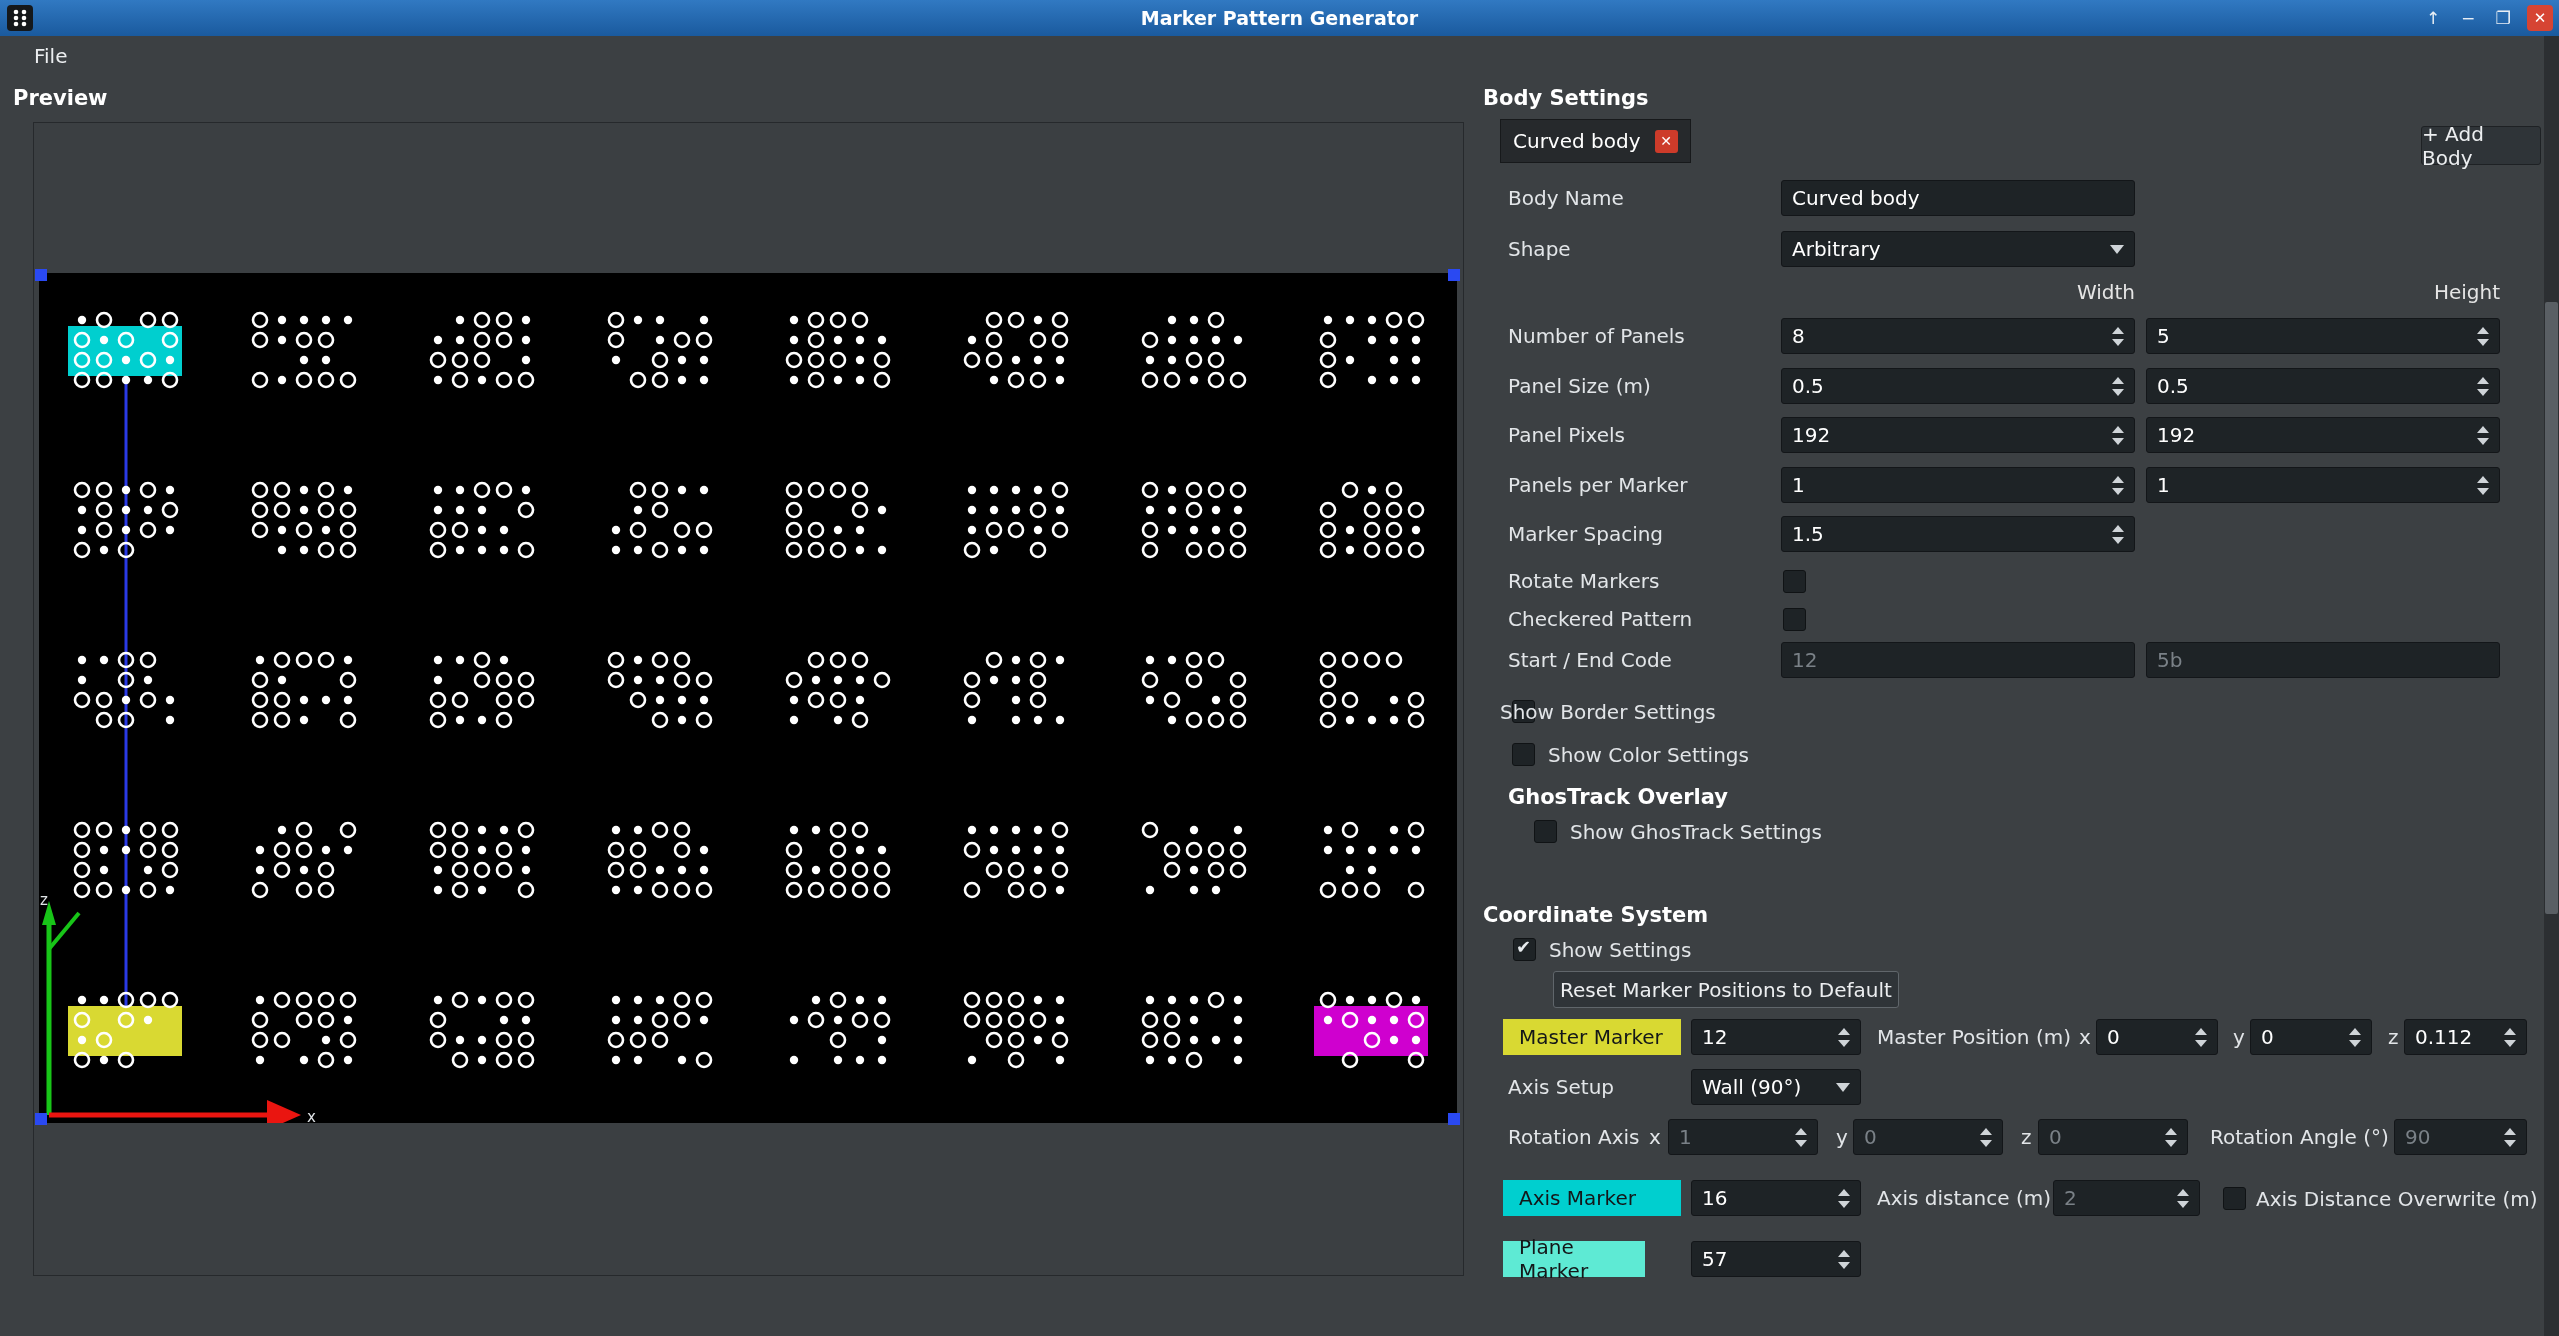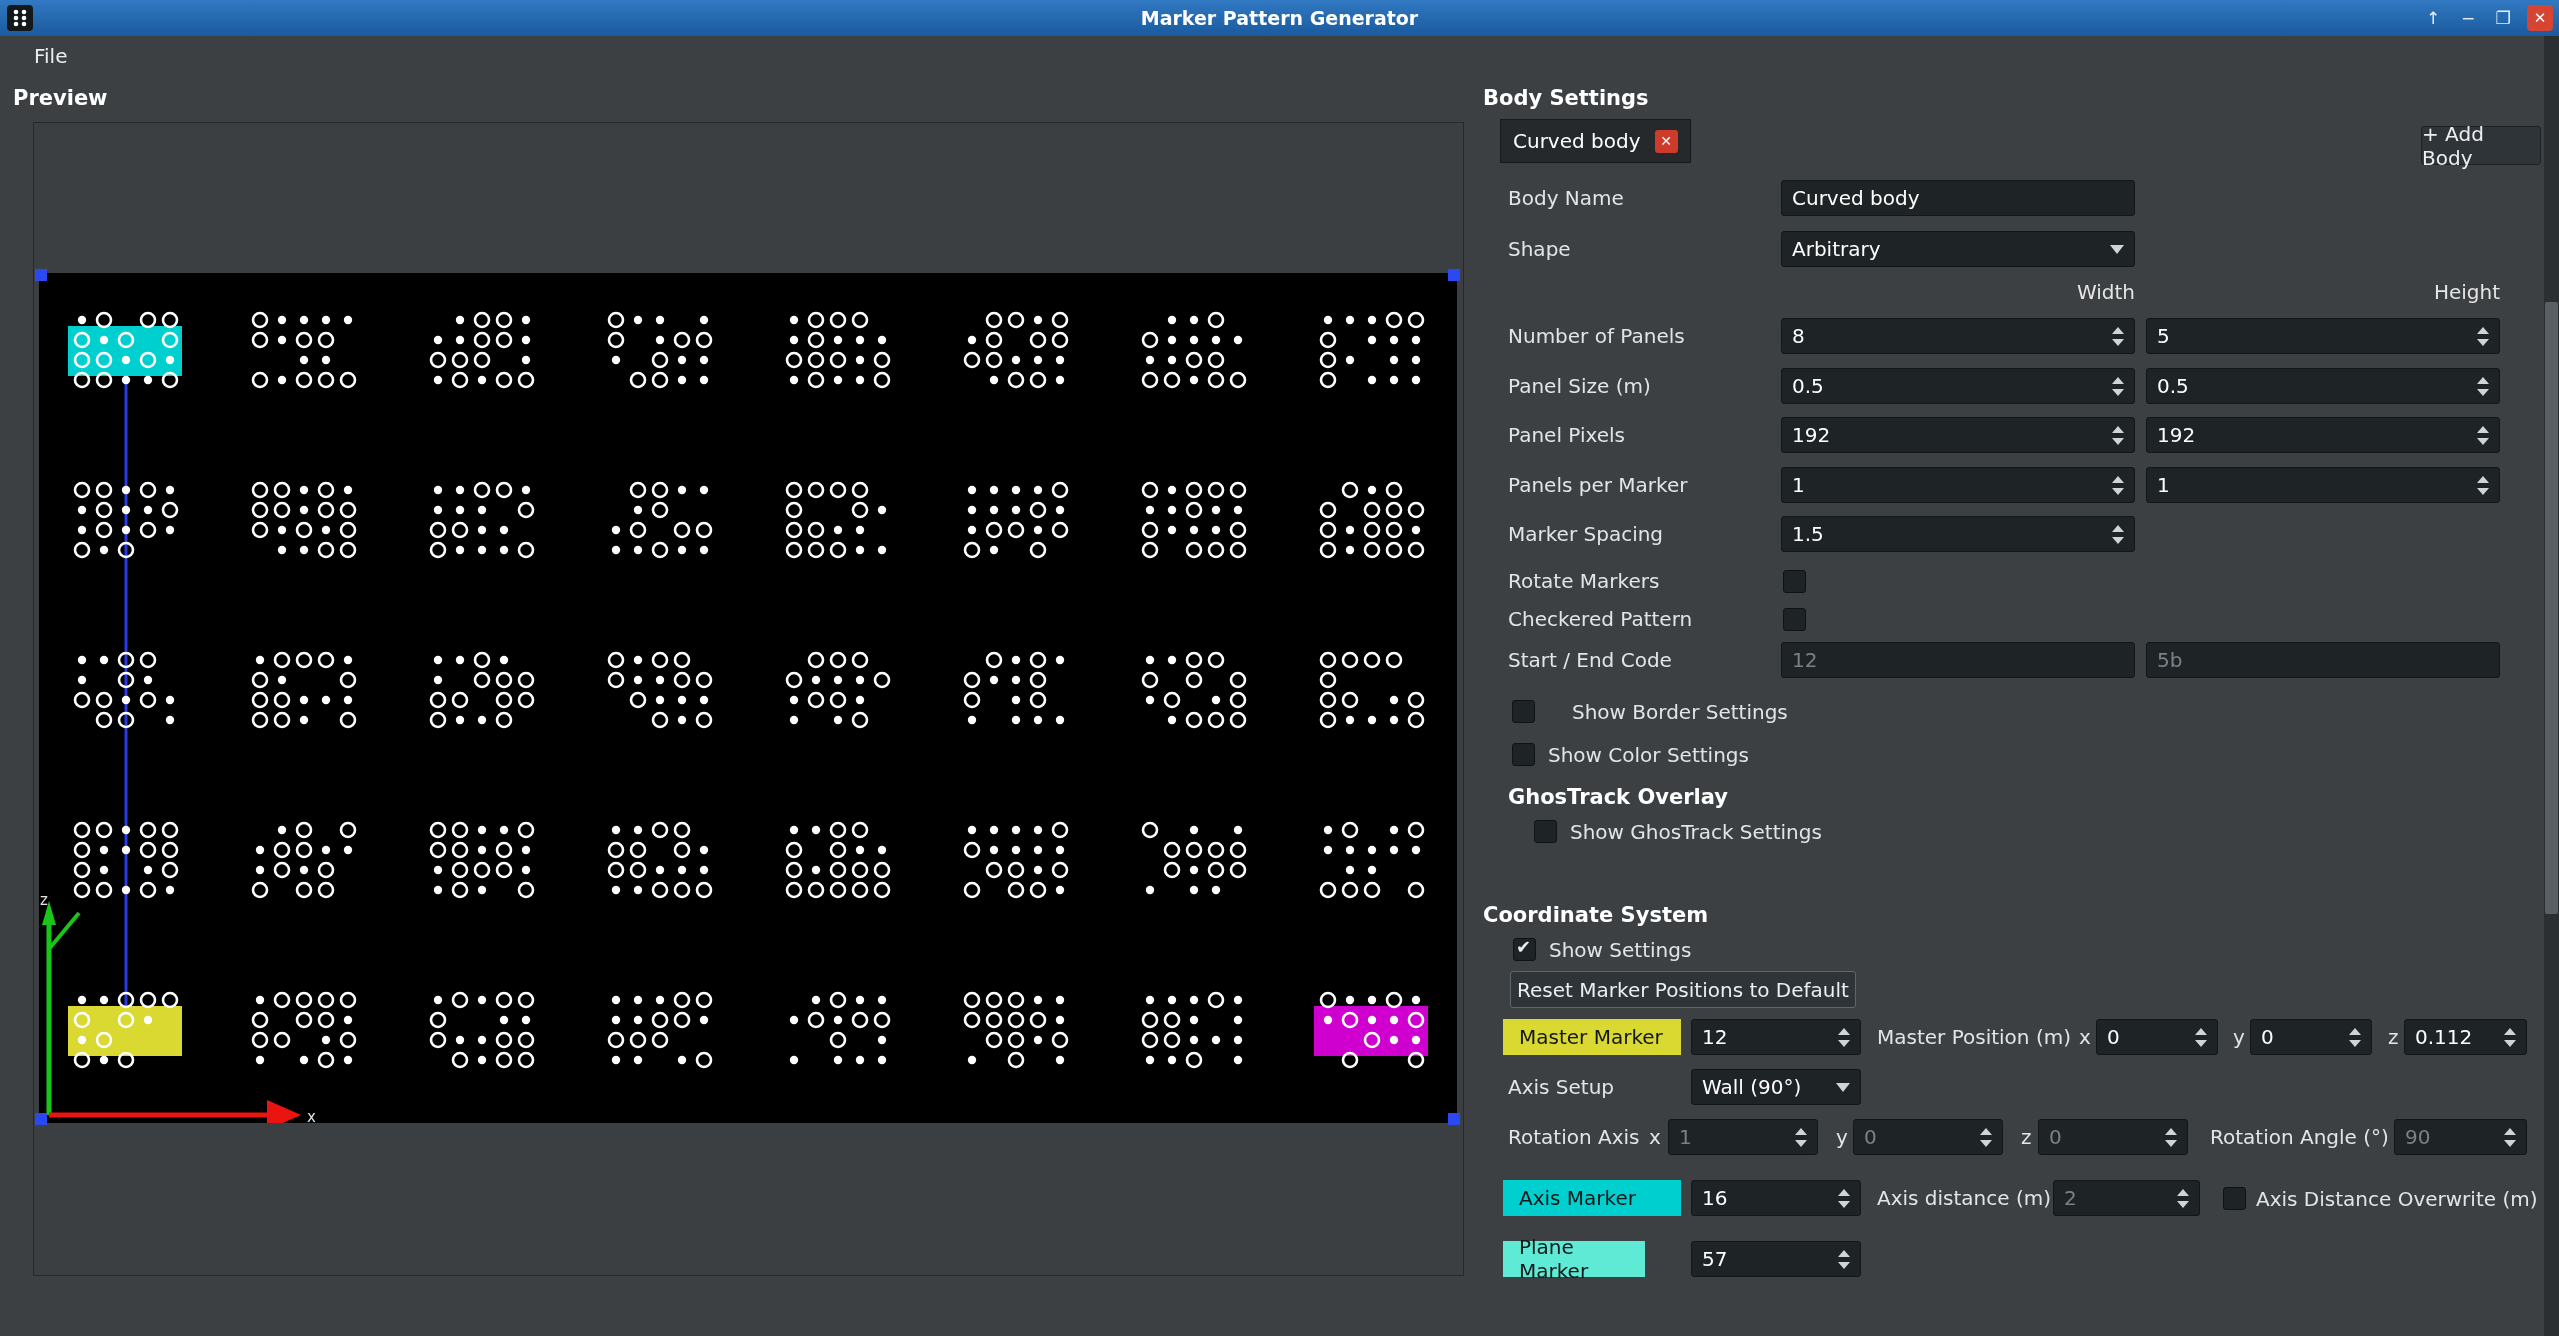--- a/index.html
+++ b/index.html
@@ -33,21 +33,21 @@
   .field .val{white-space:nowrap;overflow:hidden;}
   .field.disabled .val{color:#7a8187;}
   .arrows{margin-left:auto;display:flex;flex-direction:column;gap:5px;padding-left:8px;}
   .arrows i{display:block;width:0;height:0;border-left:6px solid transparent;border-right:6px solid transparent;}
   .arrows .up{border-bottom:7px solid #cfd4d8;}
   .arrows .dn{border-top:7px solid #cfd4d8;}
   .caret{margin-left:auto;width:0;height:0;border-left:7px solid transparent;border-right:7px solid transparent;border-top:9px solid #cfd4d8;}
   .cb{position:absolute;width:23px;height:23px;background:#1e2326;border:1px solid #101315;border-radius:3px;}
   .cb.checked::after{content:"✔";position:absolute;left:2px;top:-3px;font-size:18px;color:#e8ecef;}
   .btn{background:#2f3438;border:1px solid #1e2124;border-radius:3px;display:flex;align-items:center;justify-content:center;font-size:20px;color:#eceef0;}
-  .btn.outlined{border:1px solid #60666b;}
+  .btn.outlined{border:1px solid #60666b;margin-left:43px;}
   .tab{background:#26292c;border:1px solid #17191b;display:flex;align-items:center;padding:0 12px;font-size:20px;color:#ffffff;}
   .tab-close{width:23px;height:23px;background:#cd3b2a;border-radius:3px;color:#ffffff;display:flex;align-items:center;justify-content:center;font-size:14px;margin-left:14px;}
   .marker-lbl{display:flex;align-items:center;padding-left:16px;font-size:20px;color:#141719;height:36px;}
 
   
   .scrollbar{position:absolute;right:0;top:36px;width:15px;height:1300px;background:#2c2f32;}
   .scroll-thumb{position:absolute;left:1px;width:13px;background:#5a5f64;border-radius:2px;}
 </style>
 </head>
 <body>
@@ -868,21 +868,21 @@
 
 <div class="abs lbl" style="left:1508px;top:642px;">Start / End Code</div>
 <div class="abs field disabled" style="left:1781px;top:642px;width:354px;">
   <span class="val">12</span>
 </div>
 <div class="abs field disabled" style="left:2146px;top:642px;width:354px;">
   <span class="val">5b</span>
 </div>
 
 <span class="cb" style="left:1512px;top:700px;"></span>
-<div class="abs cb-lbl" style="left:1572px;top:698px;">Show Border Settings</div>
+<div class="abs cb-lbl" style="left:1500px;top:698px;">Show Border Settings</div>
 
 <span class="cb" style="left:1512px;top:743px;"></span>
 <div class="abs cb-lbl" style="left:1548px;top:741px;">Show Color Settings</div>
 
 <div class="abs section" style="left:1508px;top:783px;">GhosTrack Overlay</div>
 <span class="cb" style="left:1534px;top:820px;"></span>
 <div class="abs cb-lbl" style="left:1570px;top:818px;">Show GhosTrack Settings</div>
 
 <div class="abs section" style="left:1483px;top:901px;">Coordinate System</div>
 <span class="cb checked" style="left:1513px;top:938px;"></span>

